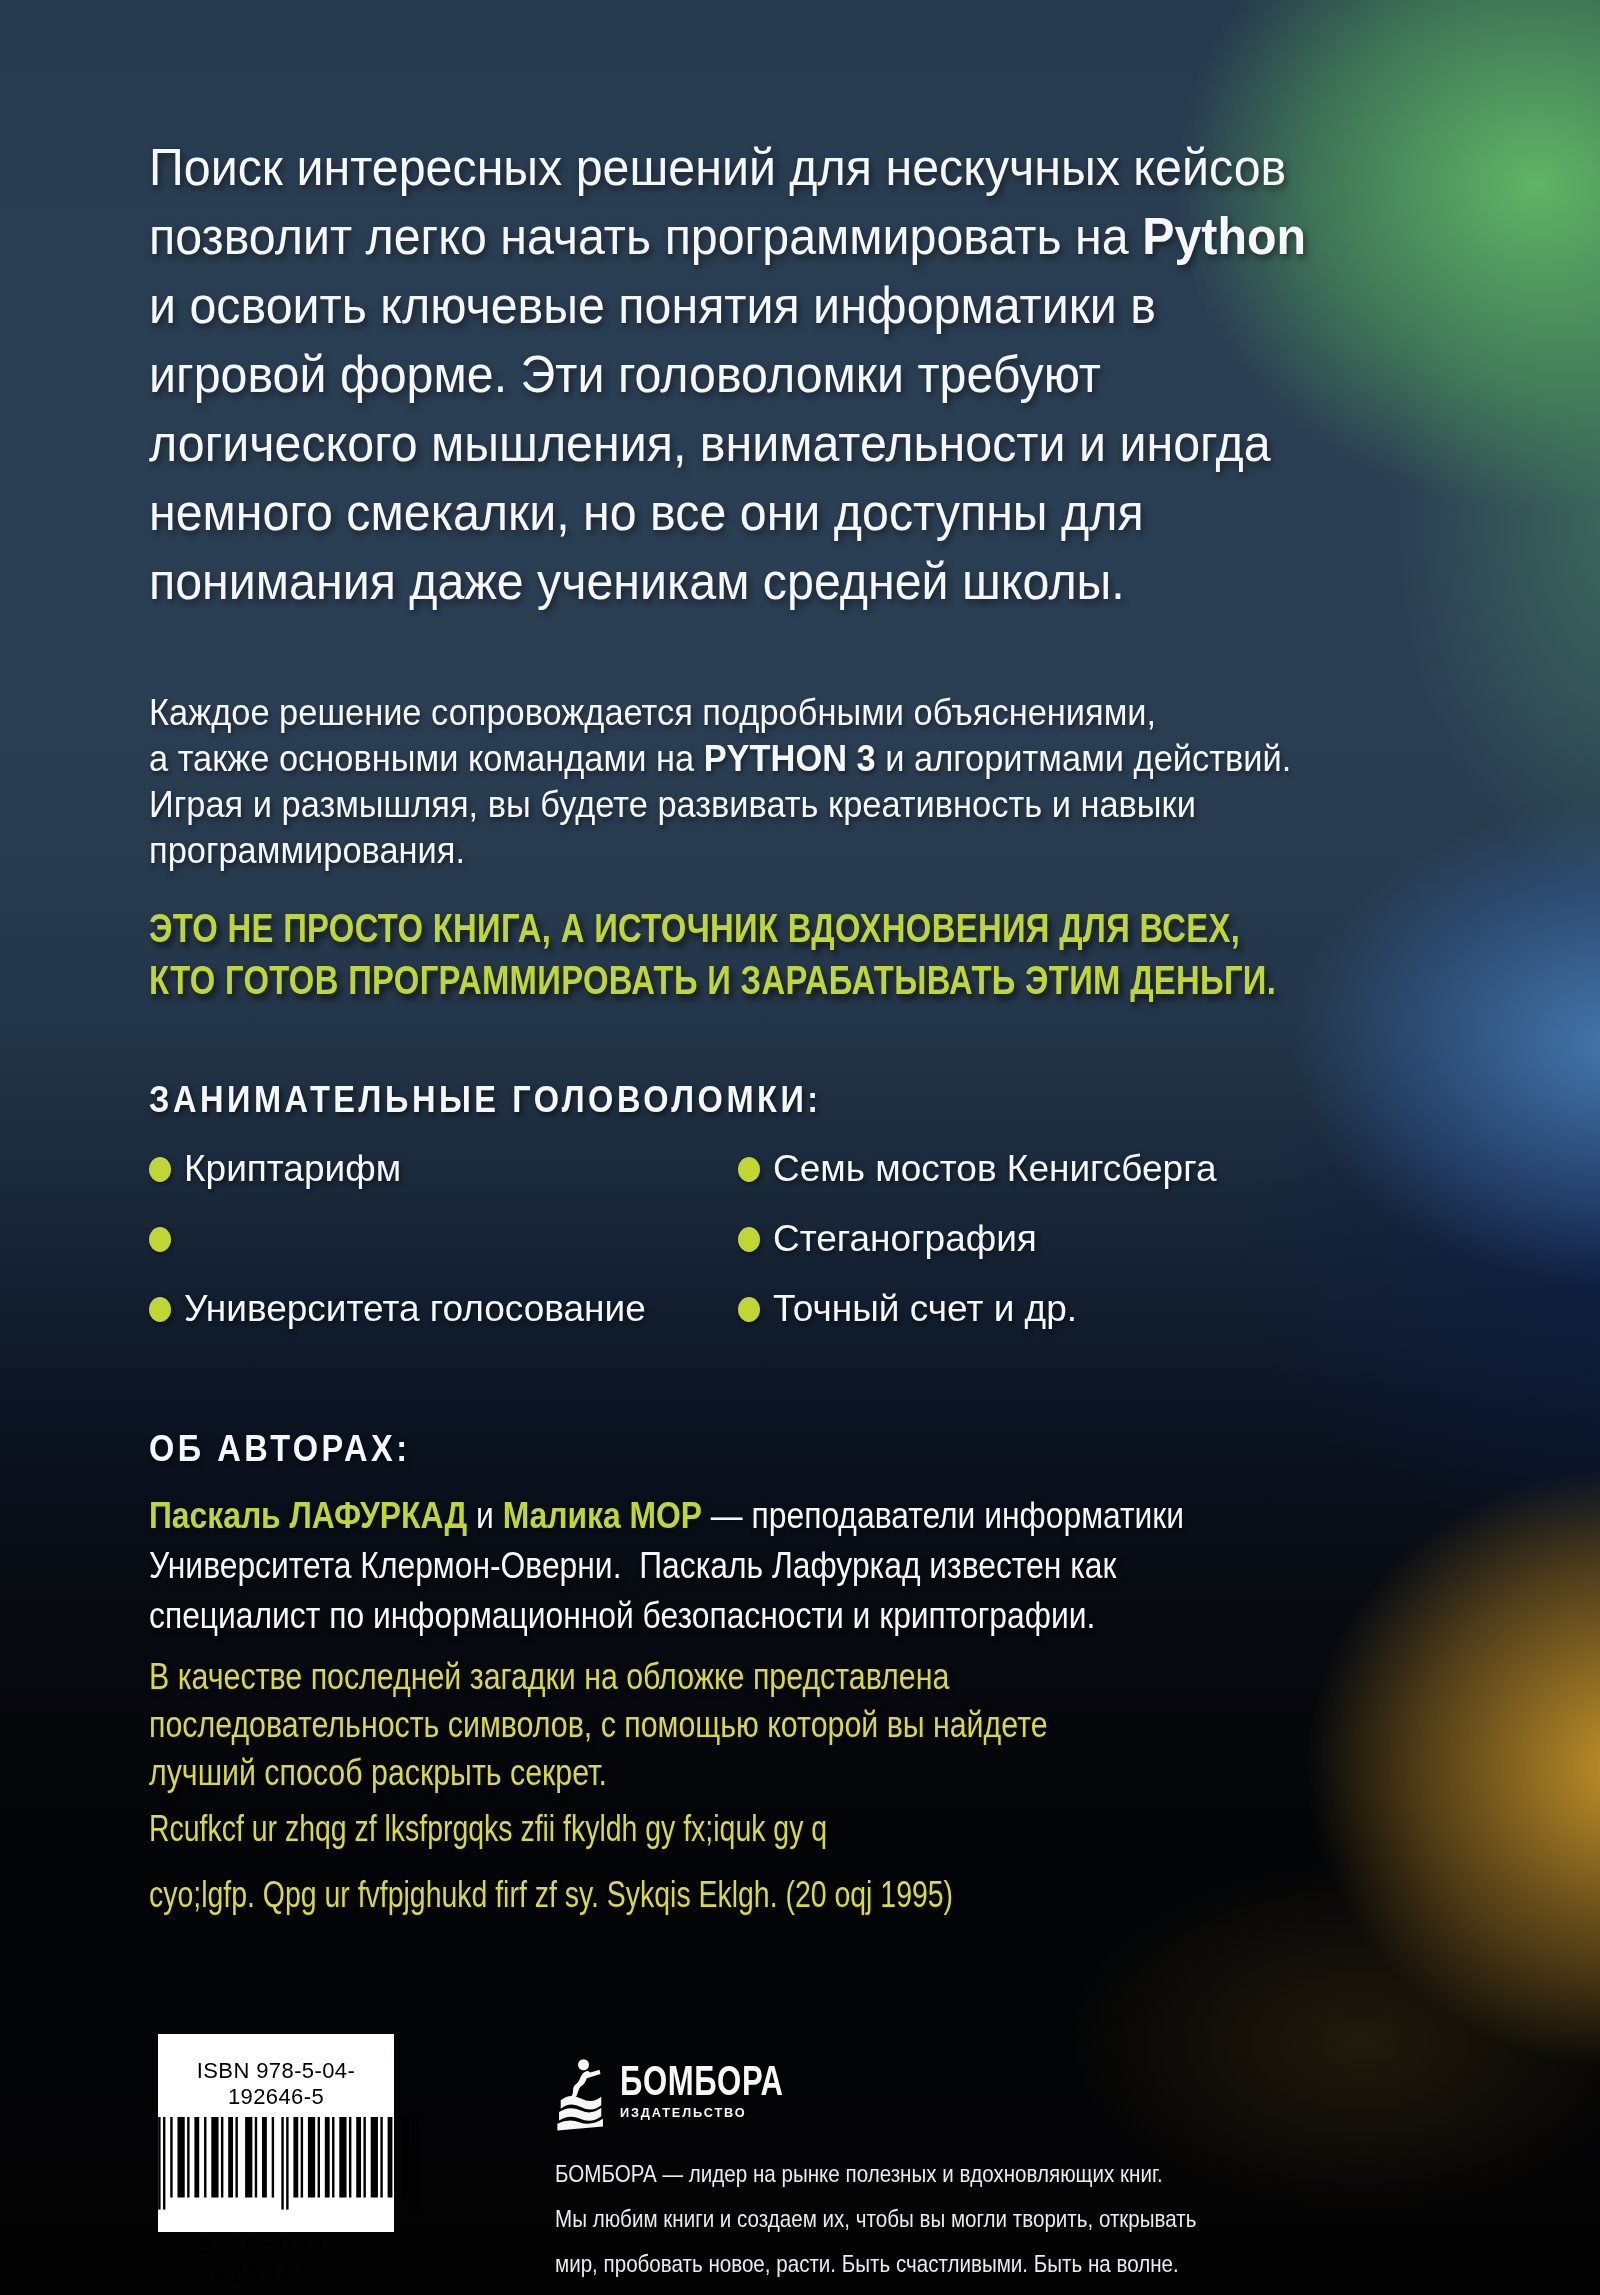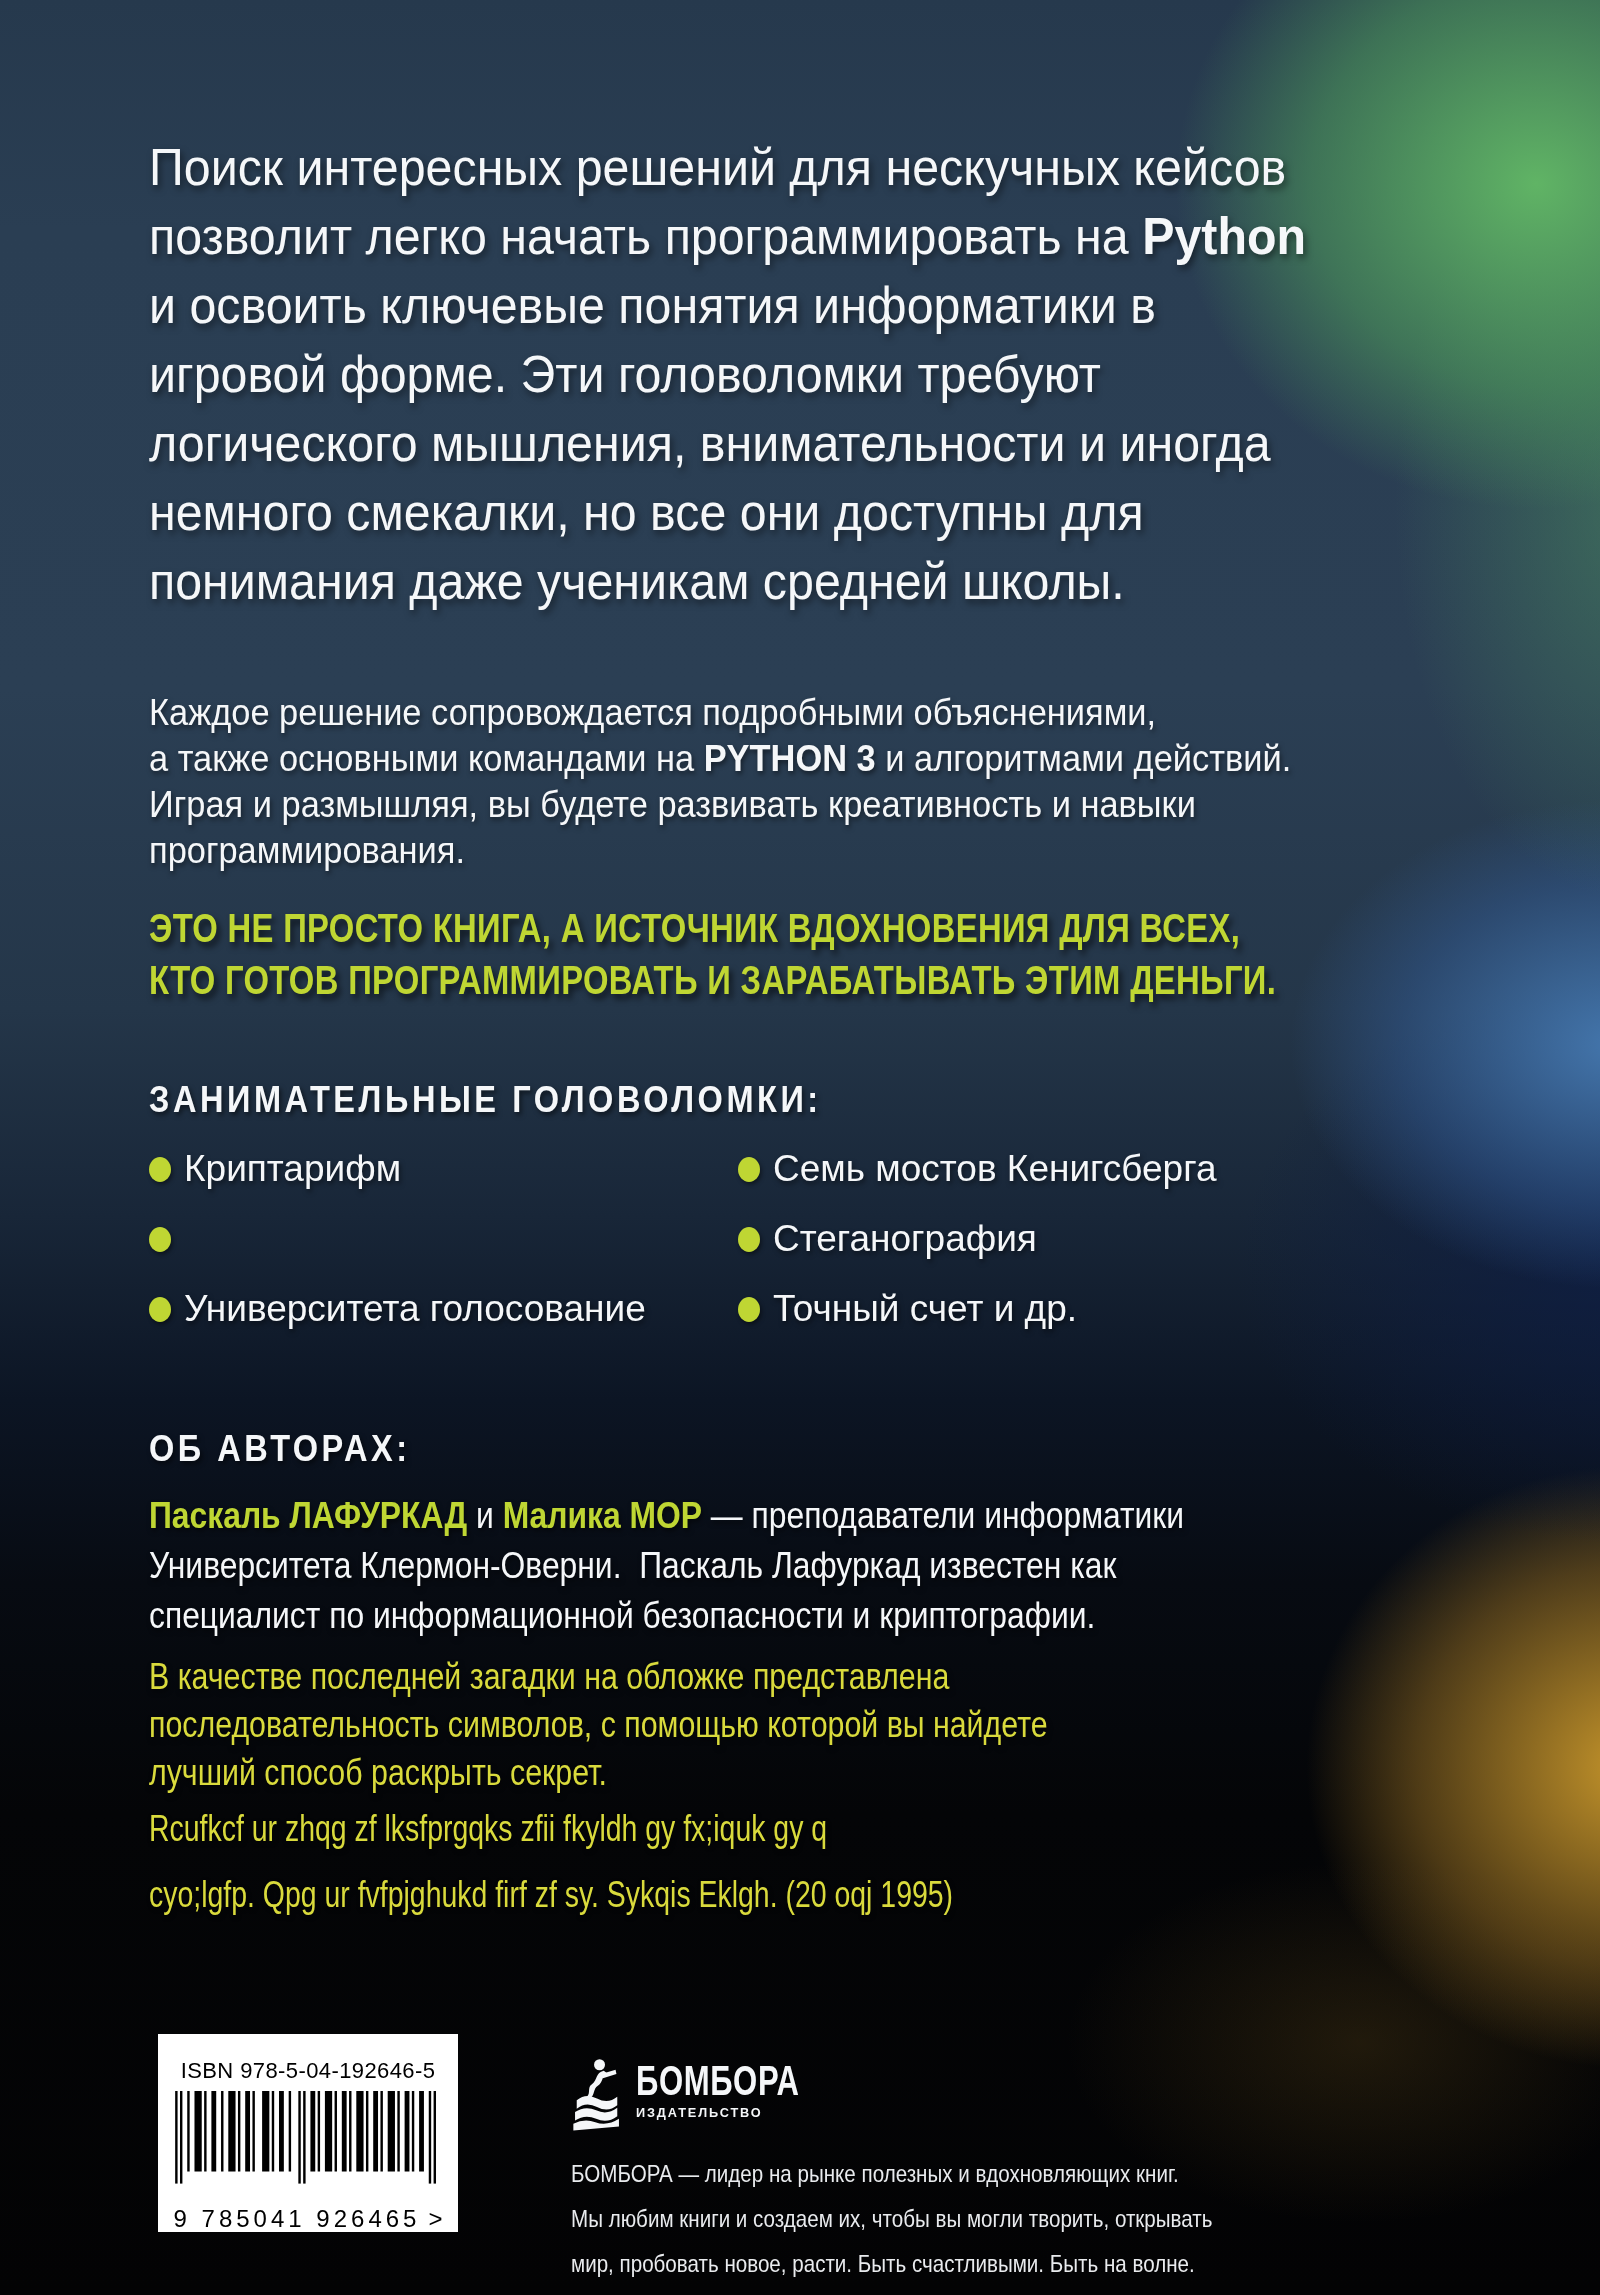--- a/index.html
+++ b/index.html
@@ -58,28 +58,28 @@
   .author-para .name{font-weight:bold;color:var(--lime);}
 
   .riddle{top:1653px;font-size:37px;line-height:48px;color:var(--yellow);
          transform:scaleX(0.82);text-shadow:1.6px 3.2px 5.6px rgba(0,0,0,0.55);}
 
   .cipher{font-size:36px;color:var(--yellow);transform:scaleX(0.79);
          text-shadow:1.6px 2.4px 4.8px rgba(0,0,0,0.5);white-space:nowrap;}
   .c1{top:1808px;}
   .c2{top:1874px;}
 
-  .barcode-box{position:absolute;left:158px;top:2034px;width:300px;height:198px;
+  .barcode-box{position:absolute;left:158px;top:2034px;width:236px;height:198px;
          background:#fff;color:#000;text-align:center;box-sizing:border-box;padding-top:24px;}
   .isbn{font-size:22px;letter-spacing:0.4px;}
   .bars{display:block;margin:6.5px auto 0 auto;}
   .digits{display:flex;justify-content:center;gap:8px;font-size:24px;margin-top:19px;}
   .digits .num{letter-spacing:4px;}
 
-  .publisher{position:absolute;left:555px;top:2058px;color:var(--white);margin-left:16px;}
+  .publisher{position:absolute;left:555px;top:2058px;color:var(--white);}
   .logo-row{display:flex;align-items:flex-start;}
   .logo-icon{flex:0 0 auto;margin-right:13px;}
   .brand{font-size:42px;font-weight:bold;transform:scaleX(0.74);transform-origin:left top;
          letter-spacing:0.8px;line-height:45px;}
   .brand-sub{font-size:13.7px;font-weight:bold;letter-spacing:2px;transform:scaleX(0.93);
          transform-origin:left top;margin-top:1.6px;}
   .pub-para{margin-top:18px;font-size:23.4px;line-height:45px;transform:scaleX(0.88);
          transform-origin:left top;color:#e9ebee;}
 </style>
 </head>

